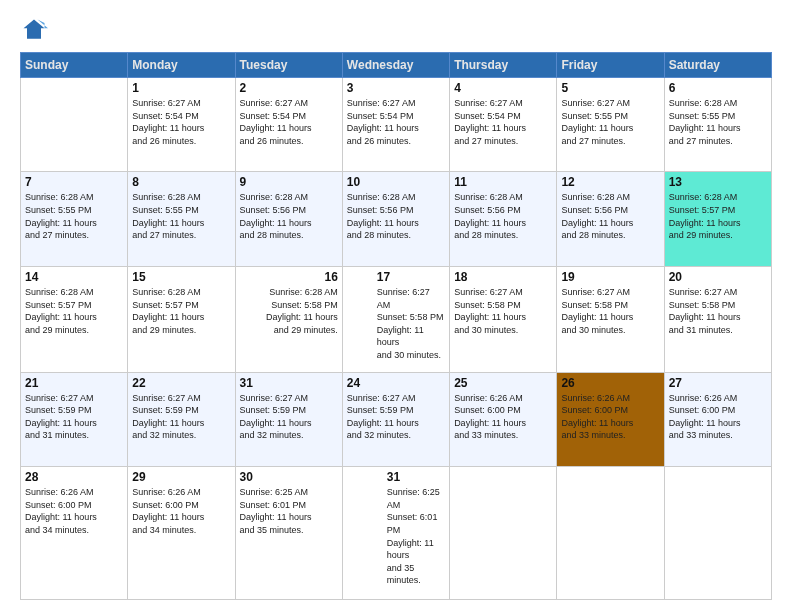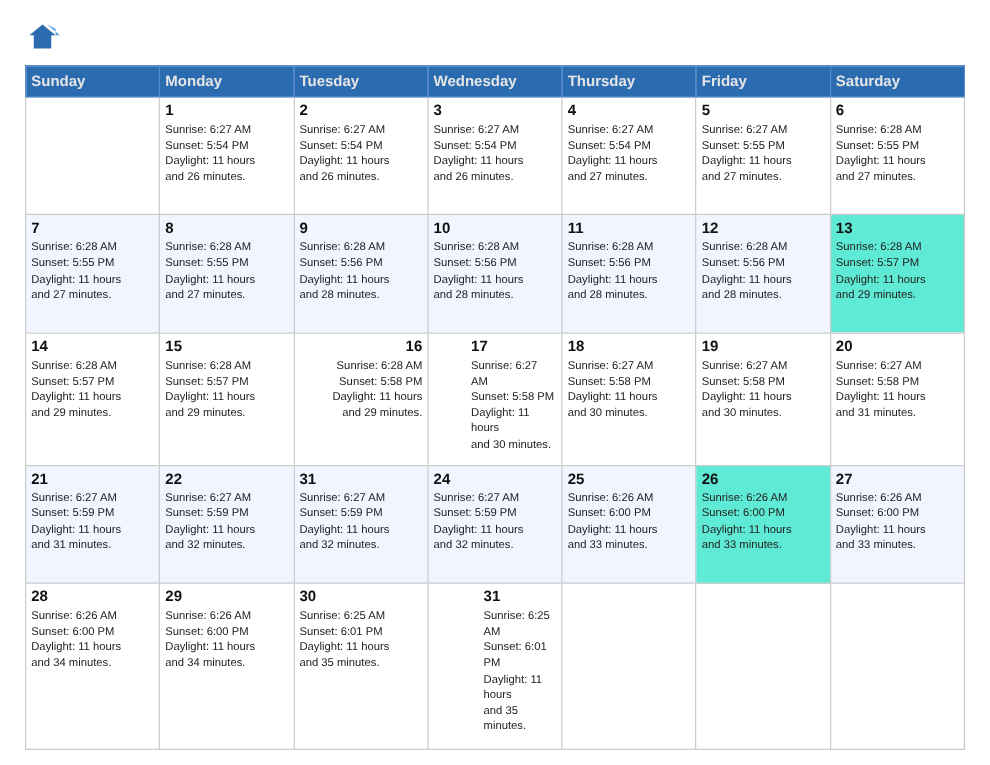--- a/index.html
+++ b/index.html
@@ -245,21 +245,21 @@
             <div class="day-info">Sunrise: 6:27 AM<br>Sunset: 5:59 PM<br>Daylight: 11 hours<br>and 32 minutes.</div>
           </td>
           <td style="background-color: rgb(240, 245, 255);">
             <span class="day-number">24</span>
             <div class="day-info">Sunrise: 6:27 AM<br>Sunset: 5:59 PM<br>Daylight: 11 hours<br>and 32 minutes.</div>
           </td>
           <td style="background-color: rgb(240, 245, 255);">
             <span class="day-number">25</span>
             <div class="day-info">Sunrise: 6:26 AM<br>Sunset: 6:00 PM<br>Daylight: 11 hours<br>and 33 minutes.</div>
           </td>
-          <td style="background-color: #5eead4;">
+          <td style="background-color: #a16207;">
             <span class="day-number">26</span>
             <div class="day-info">Sunrise: 6:26 AM<br>Sunset: 6:00 PM<br>Daylight: 11 hours<br>and 33 minutes.</div>
           </td>
           <td style="background-color: rgb(240, 245, 255);">
             <span class="day-number">27</span>
             <div class="day-info">Sunrise: 6:26 AM<br>Sunset: 6:00 PM<br>Daylight: 11 hours<br>and 33 minutes.</div>
           </td>
         </tr>
         <tr>
           <td style="background-color: rgb(255, 255, 255);">

